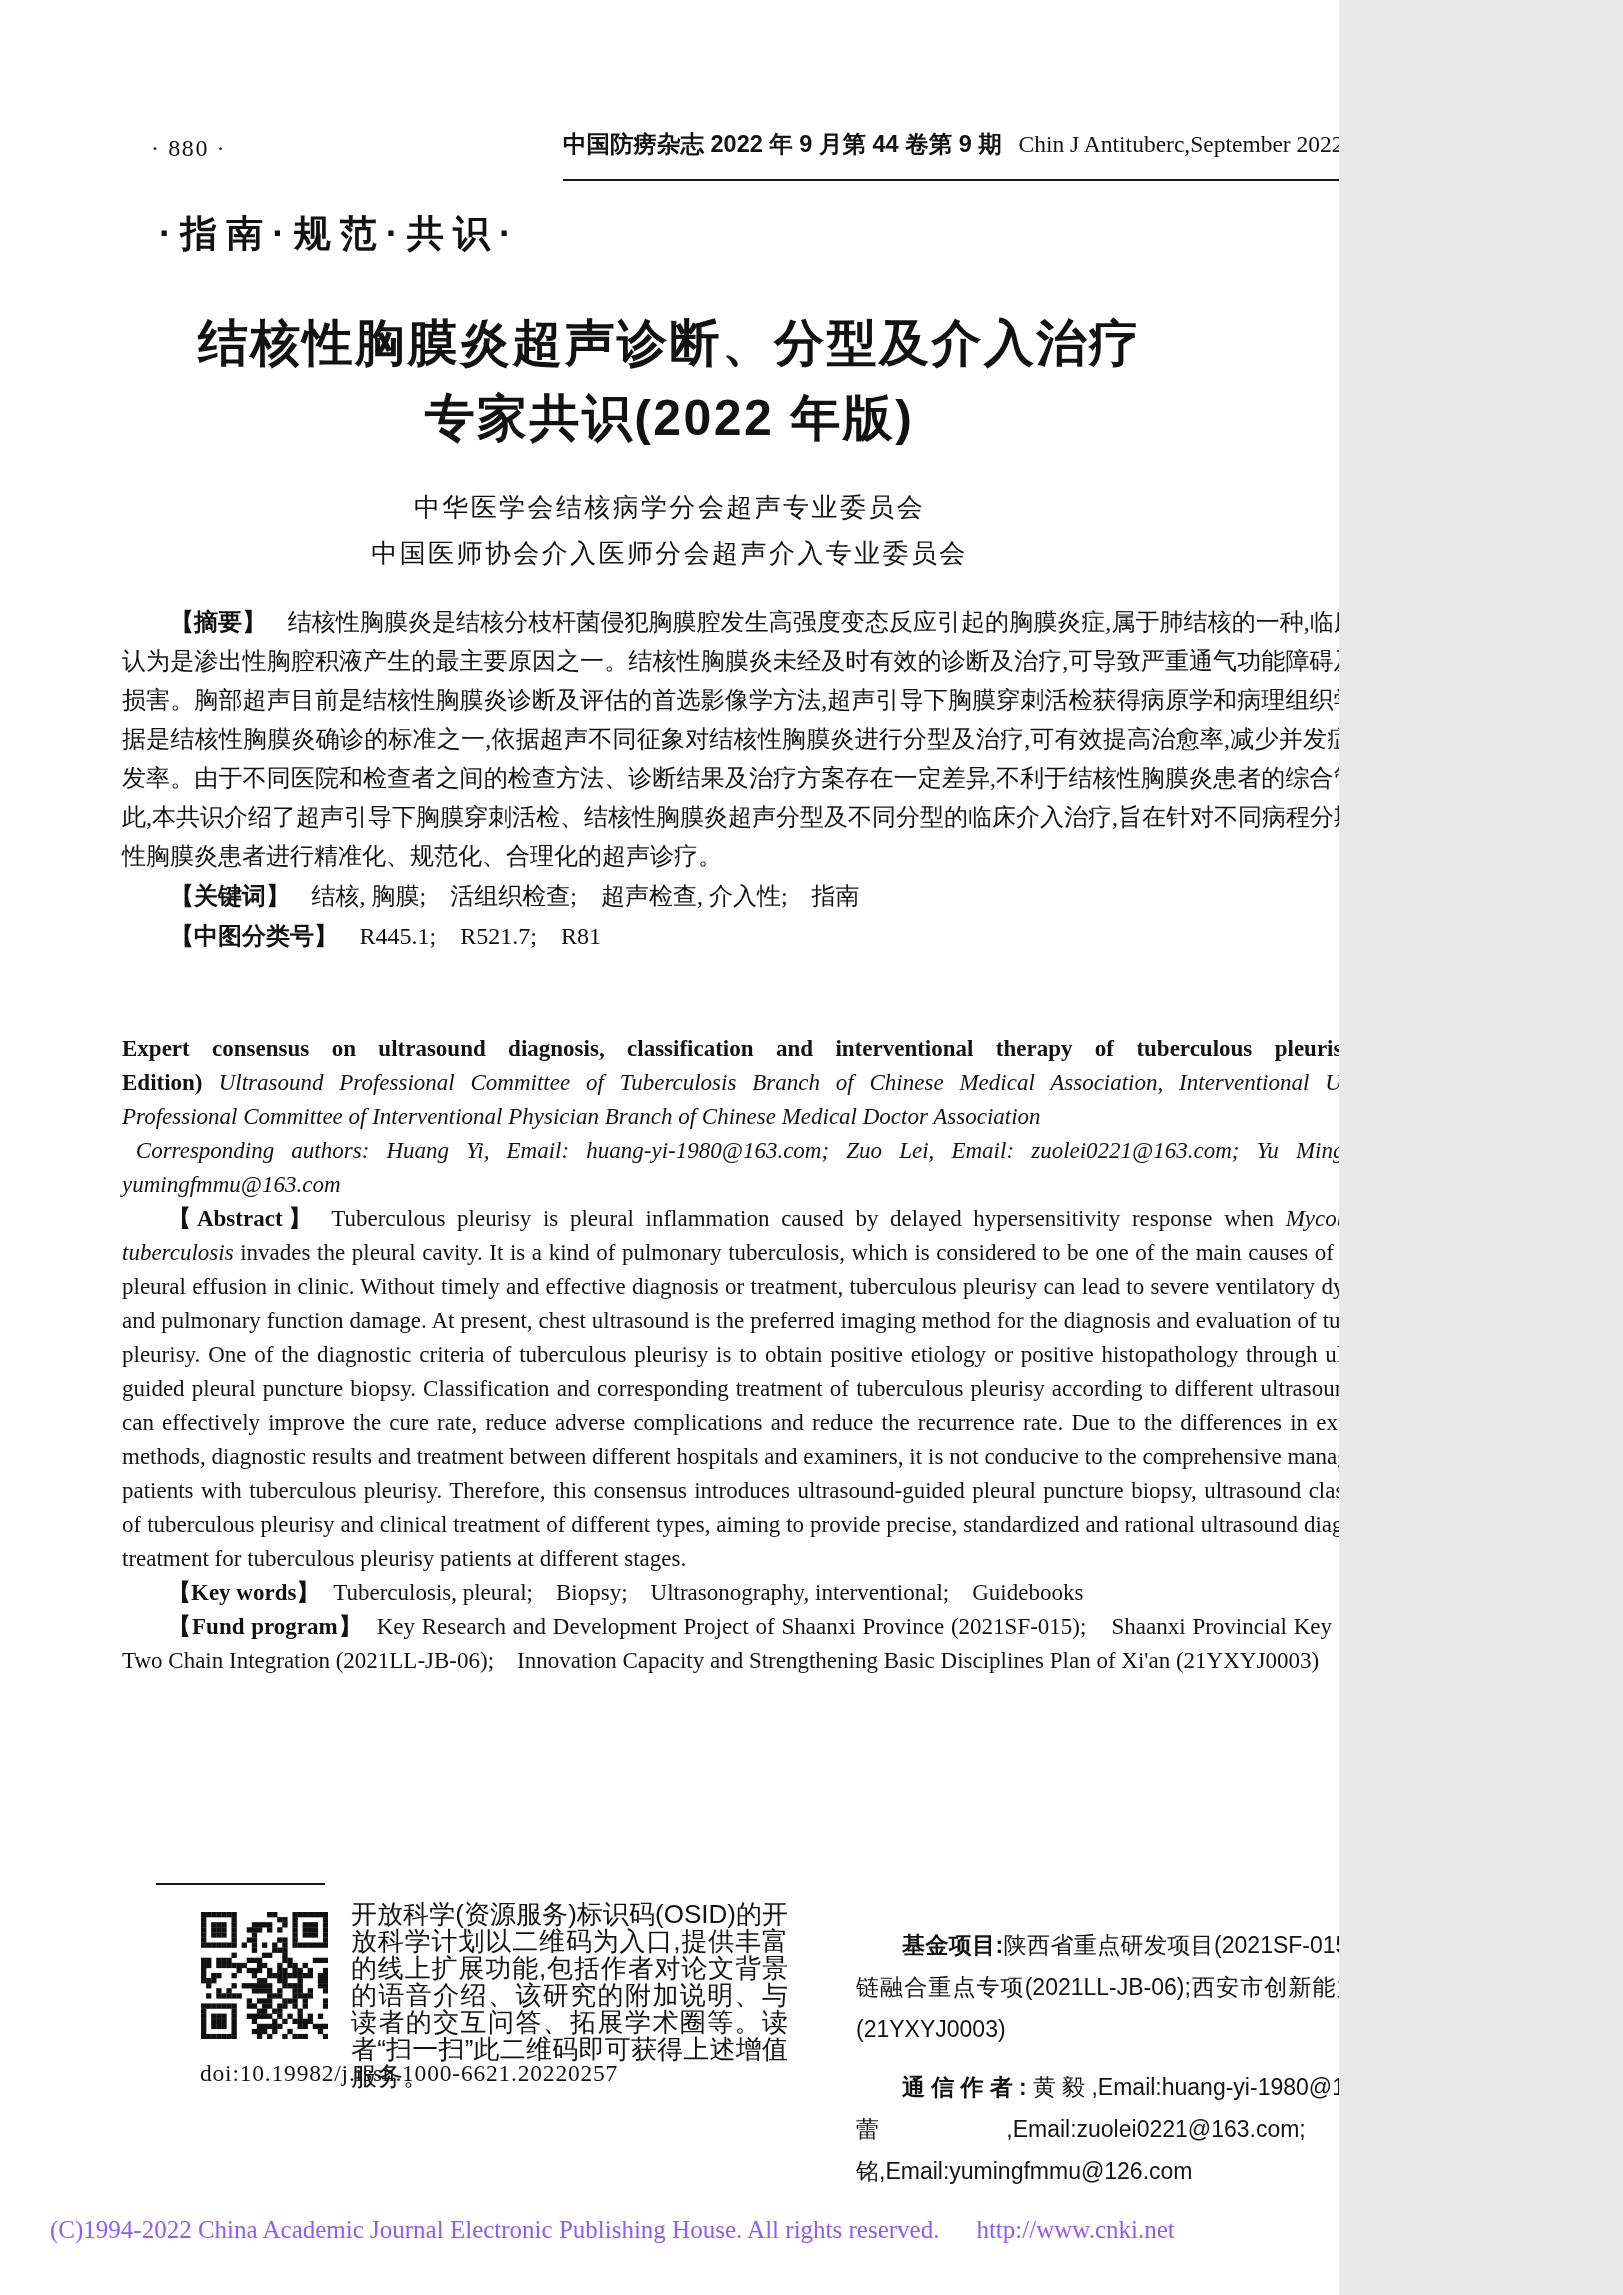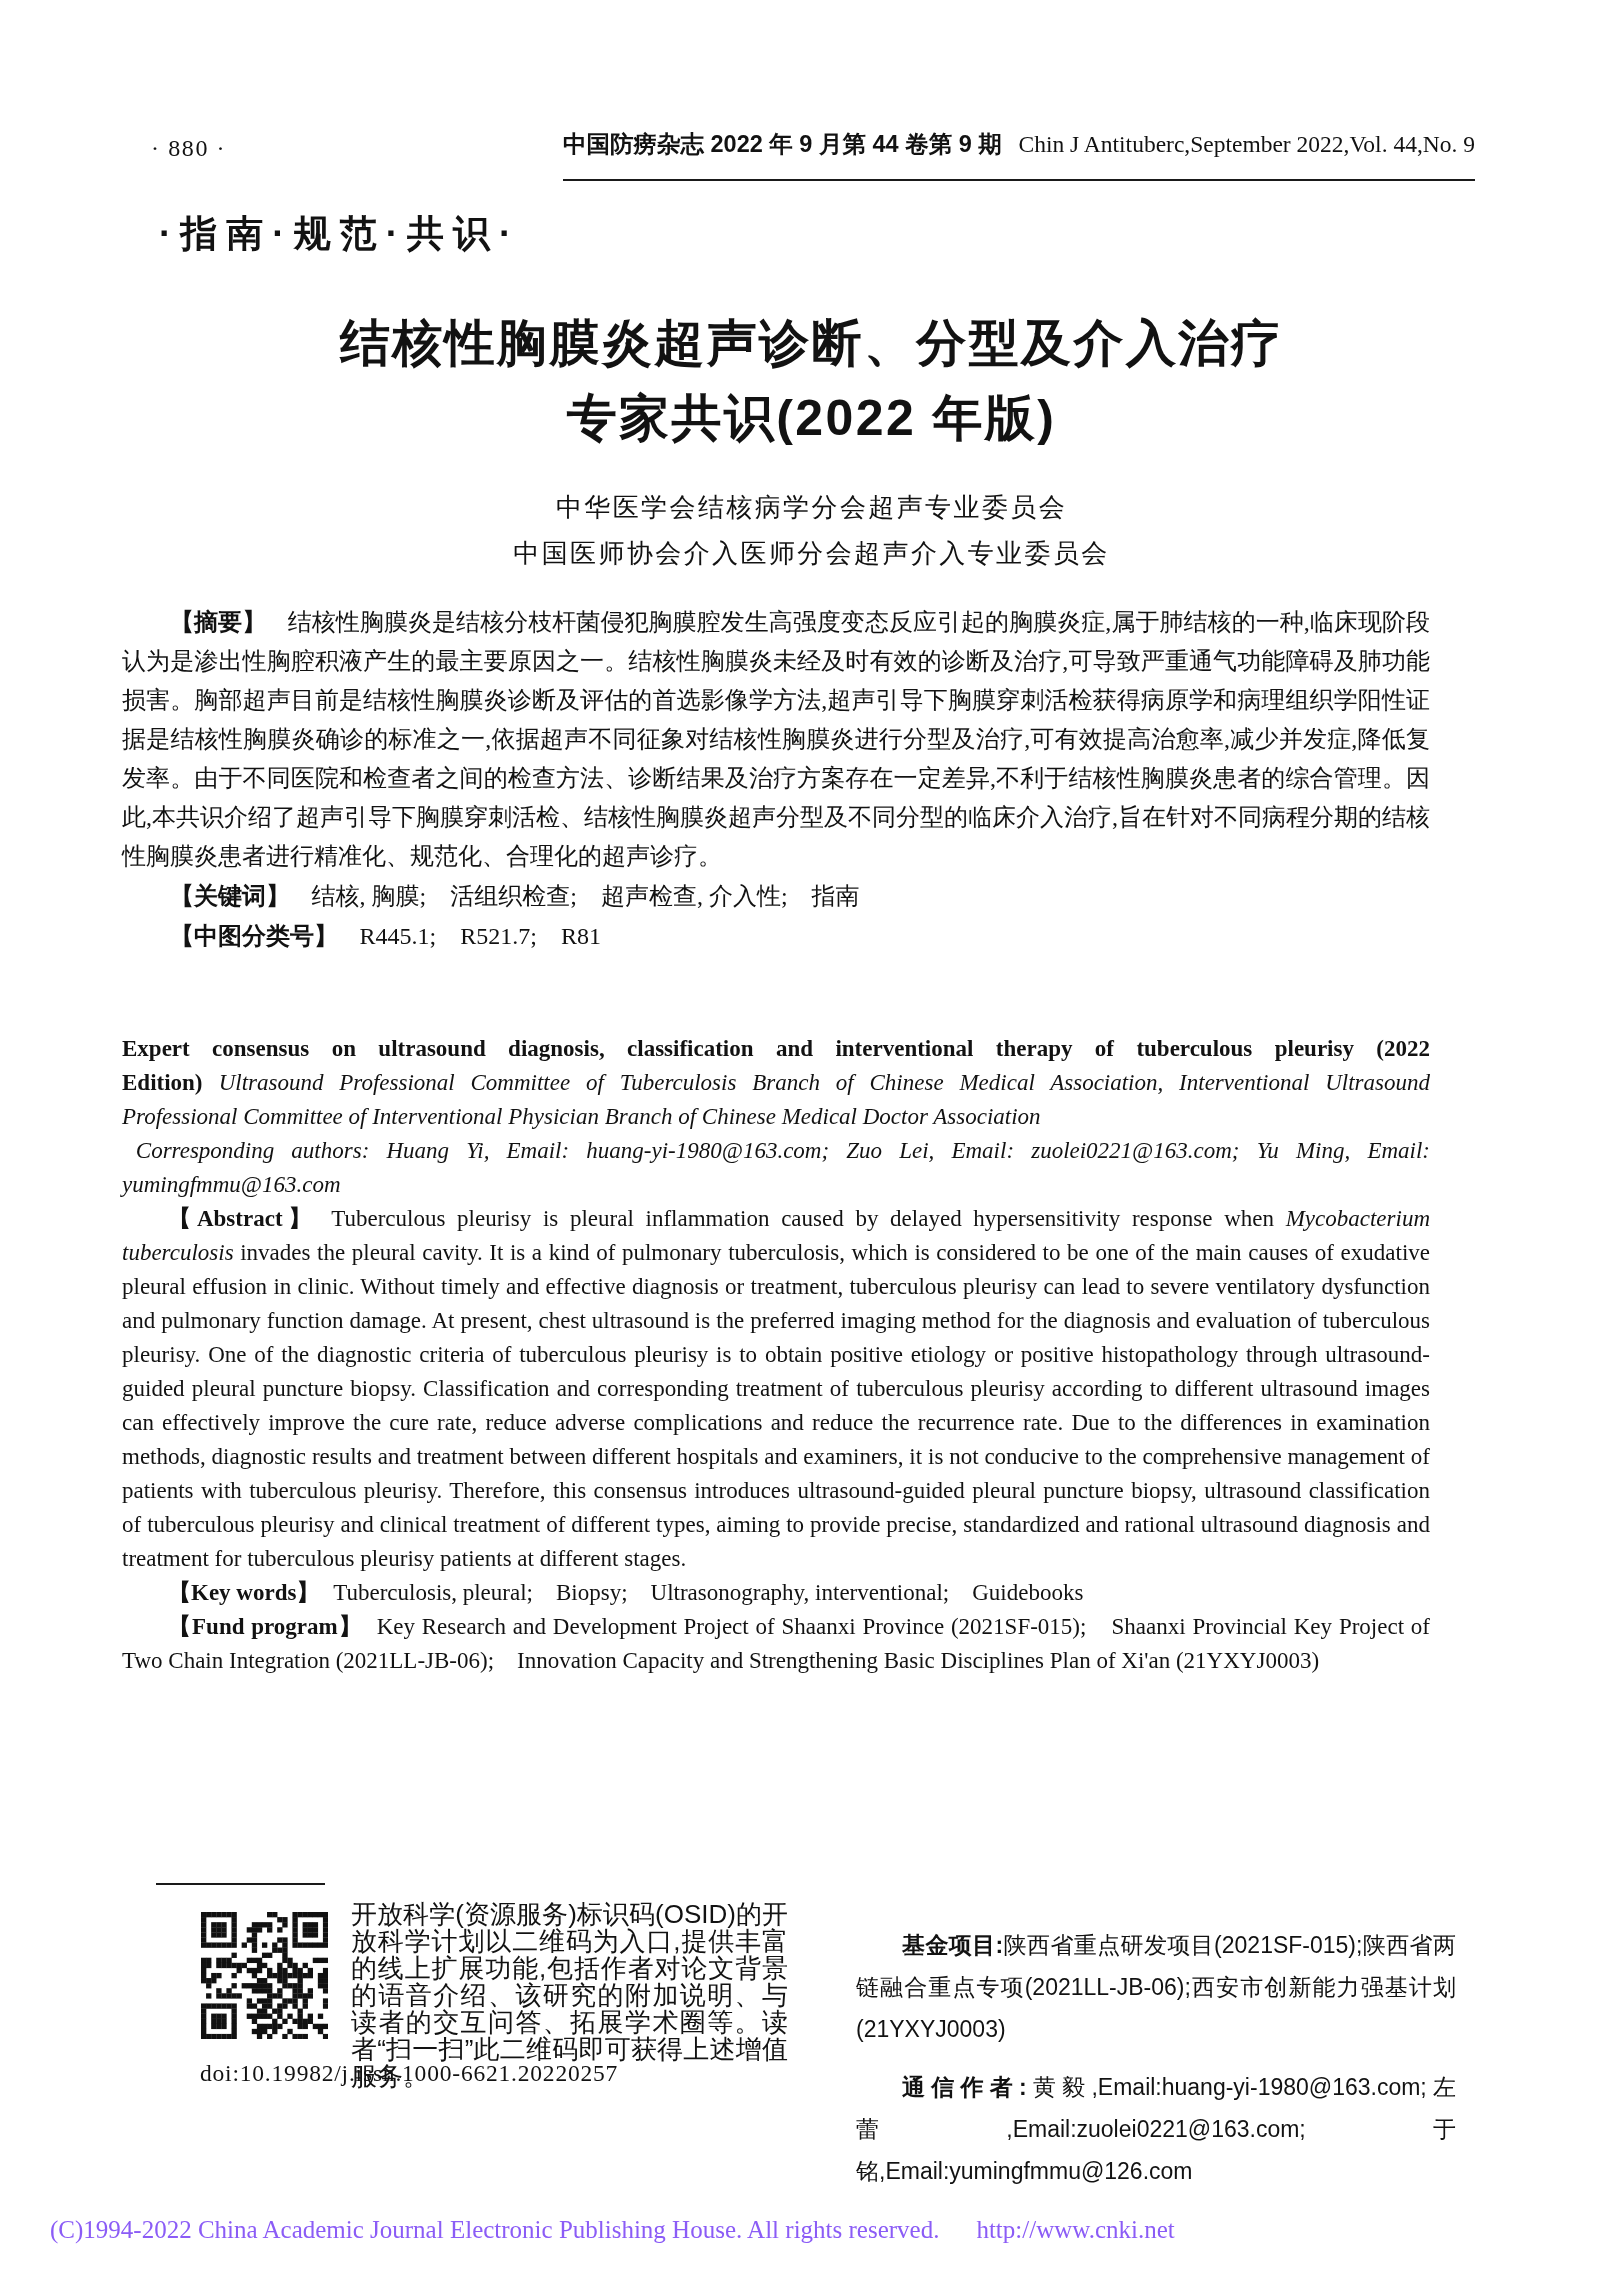--- a/index.html
+++ b/index.html
@@ -1,18 +1,18 @@
 <!DOCTYPE html>
 <html style="font-size:13px"><head>
 <meta charset="utf-8">
 <style>
   html,body{margin:0;padding:0;background:#e8e8e8;}
   .page{
     position:relative;
-    width:1623px;height:2295px;
+    width:1339px;height:2295px;
     background:#ffffff;
     color:#121212;
     font-family:"Liberation Serif", serif;
     overflow:hidden;
   }
 
   
   .page-number{
     position:absolute;left:151px;top:135px;
     font-size:24px;letter-spacing:1.6px;

